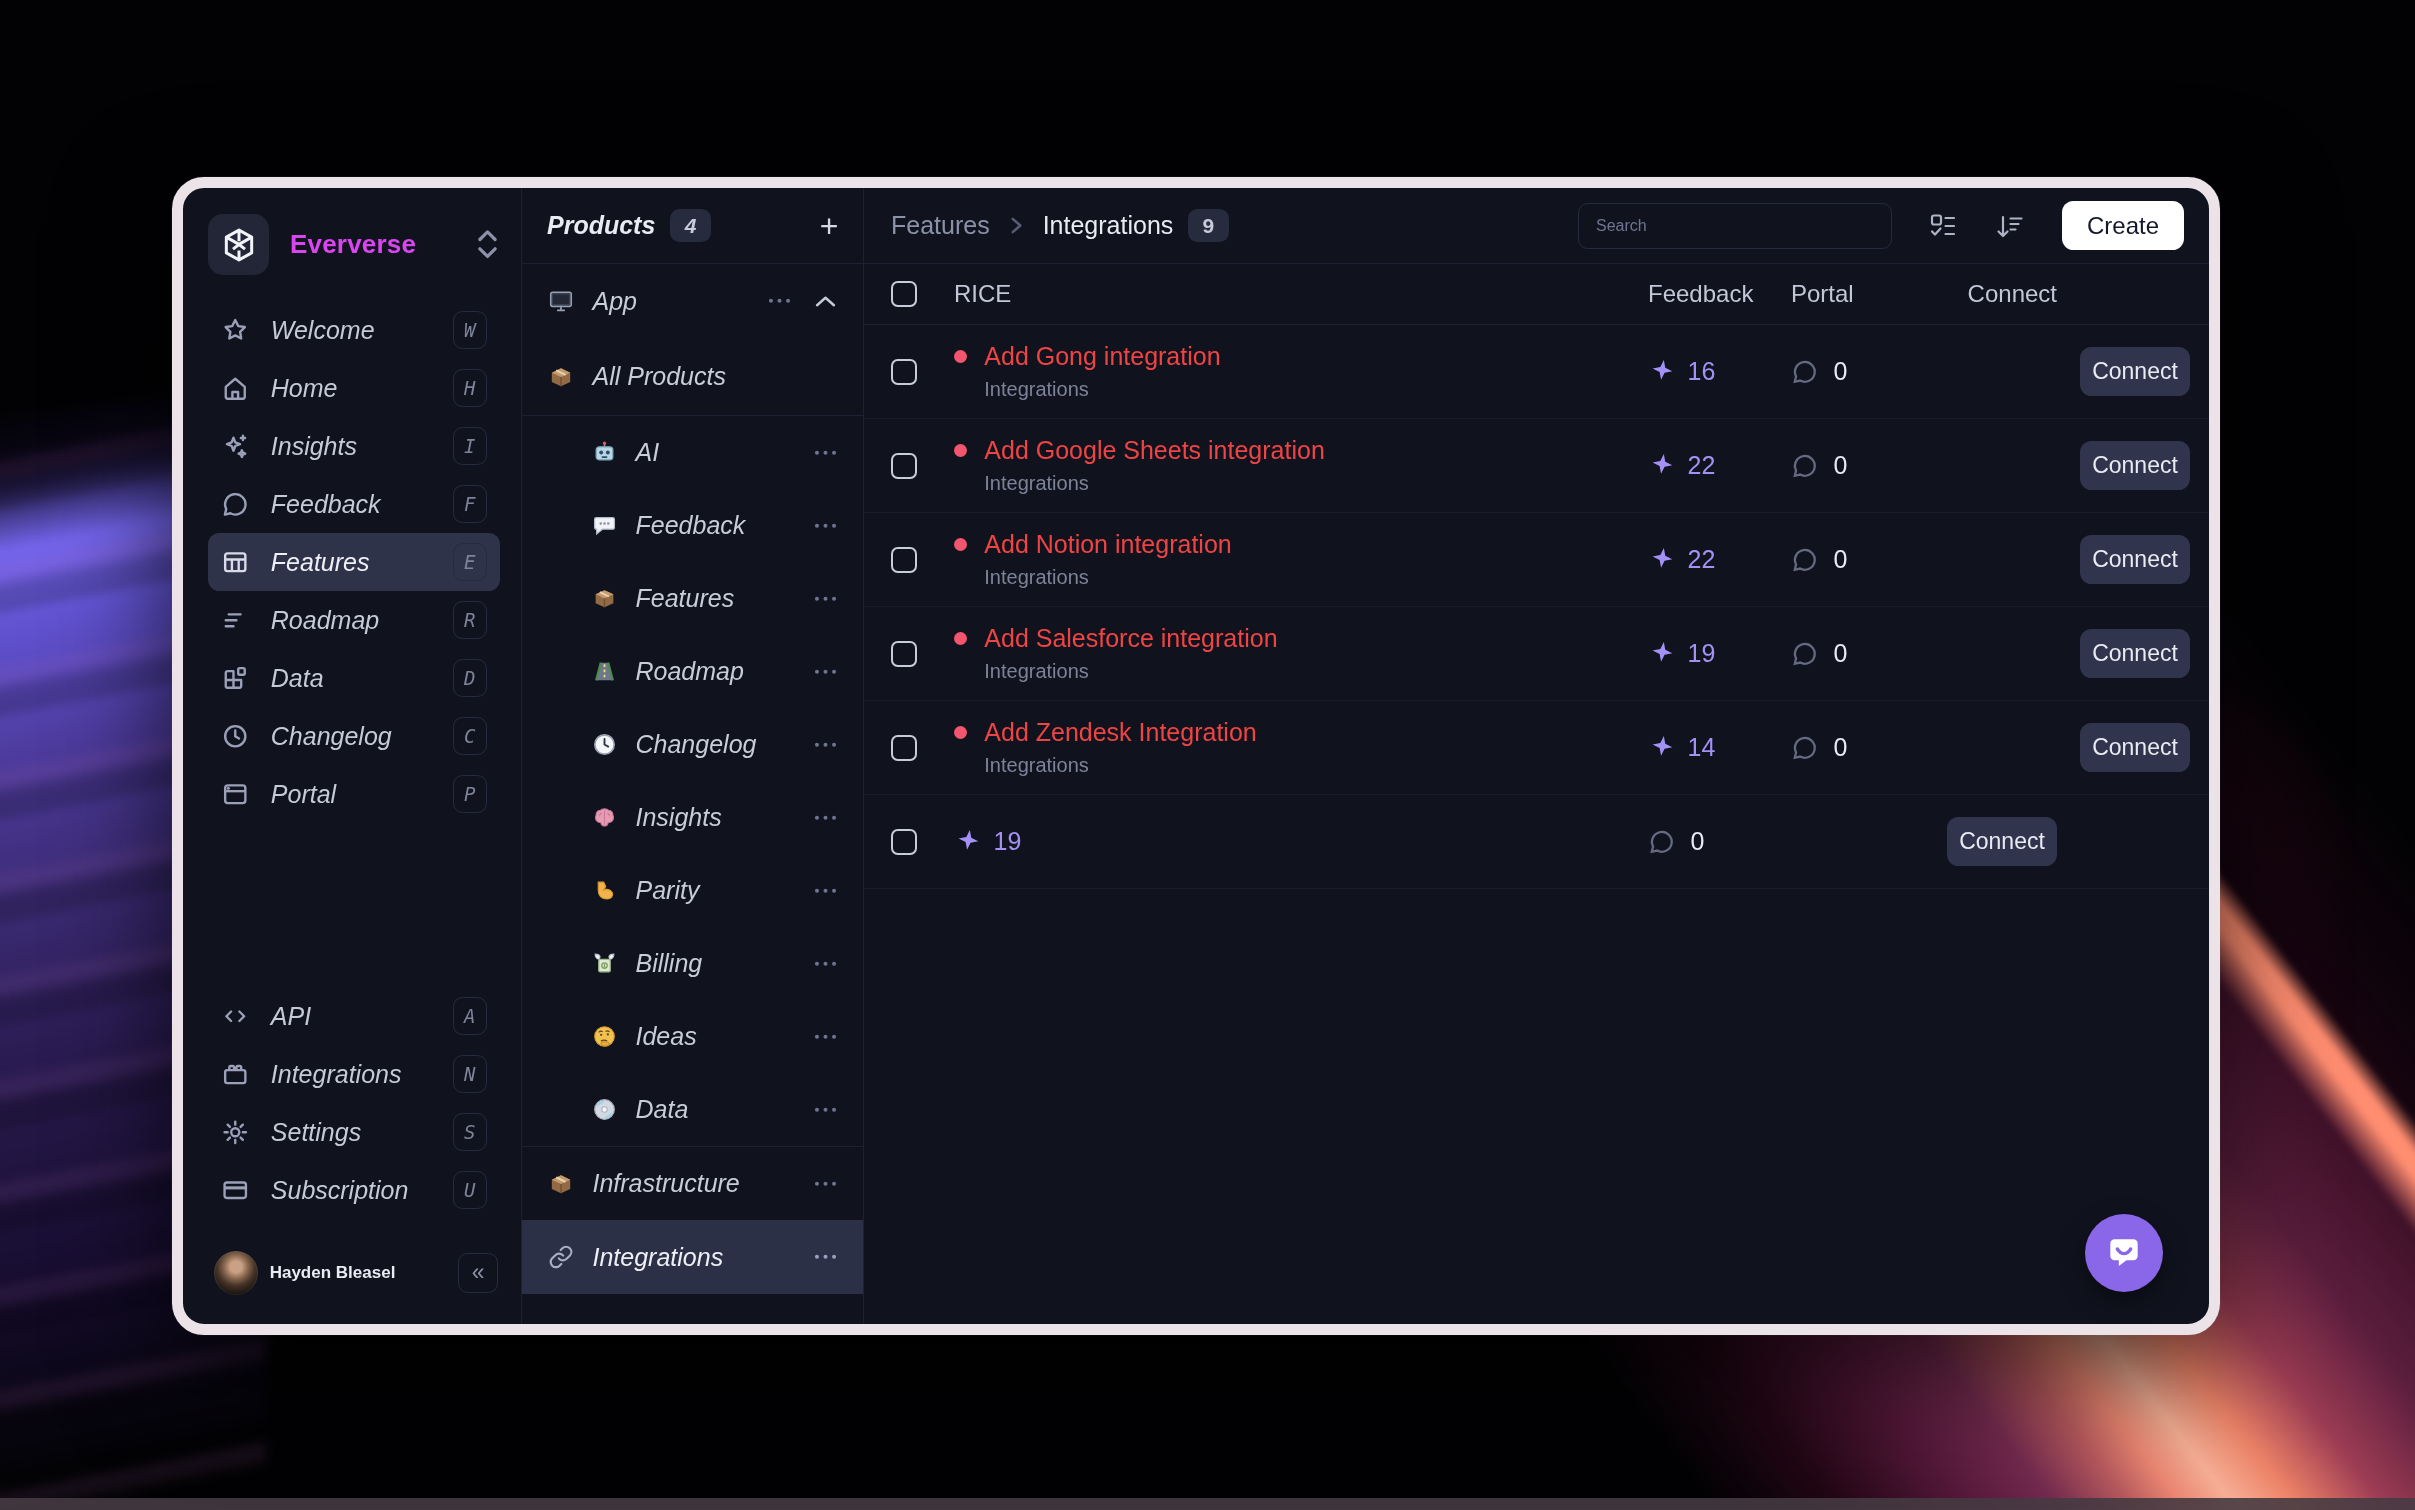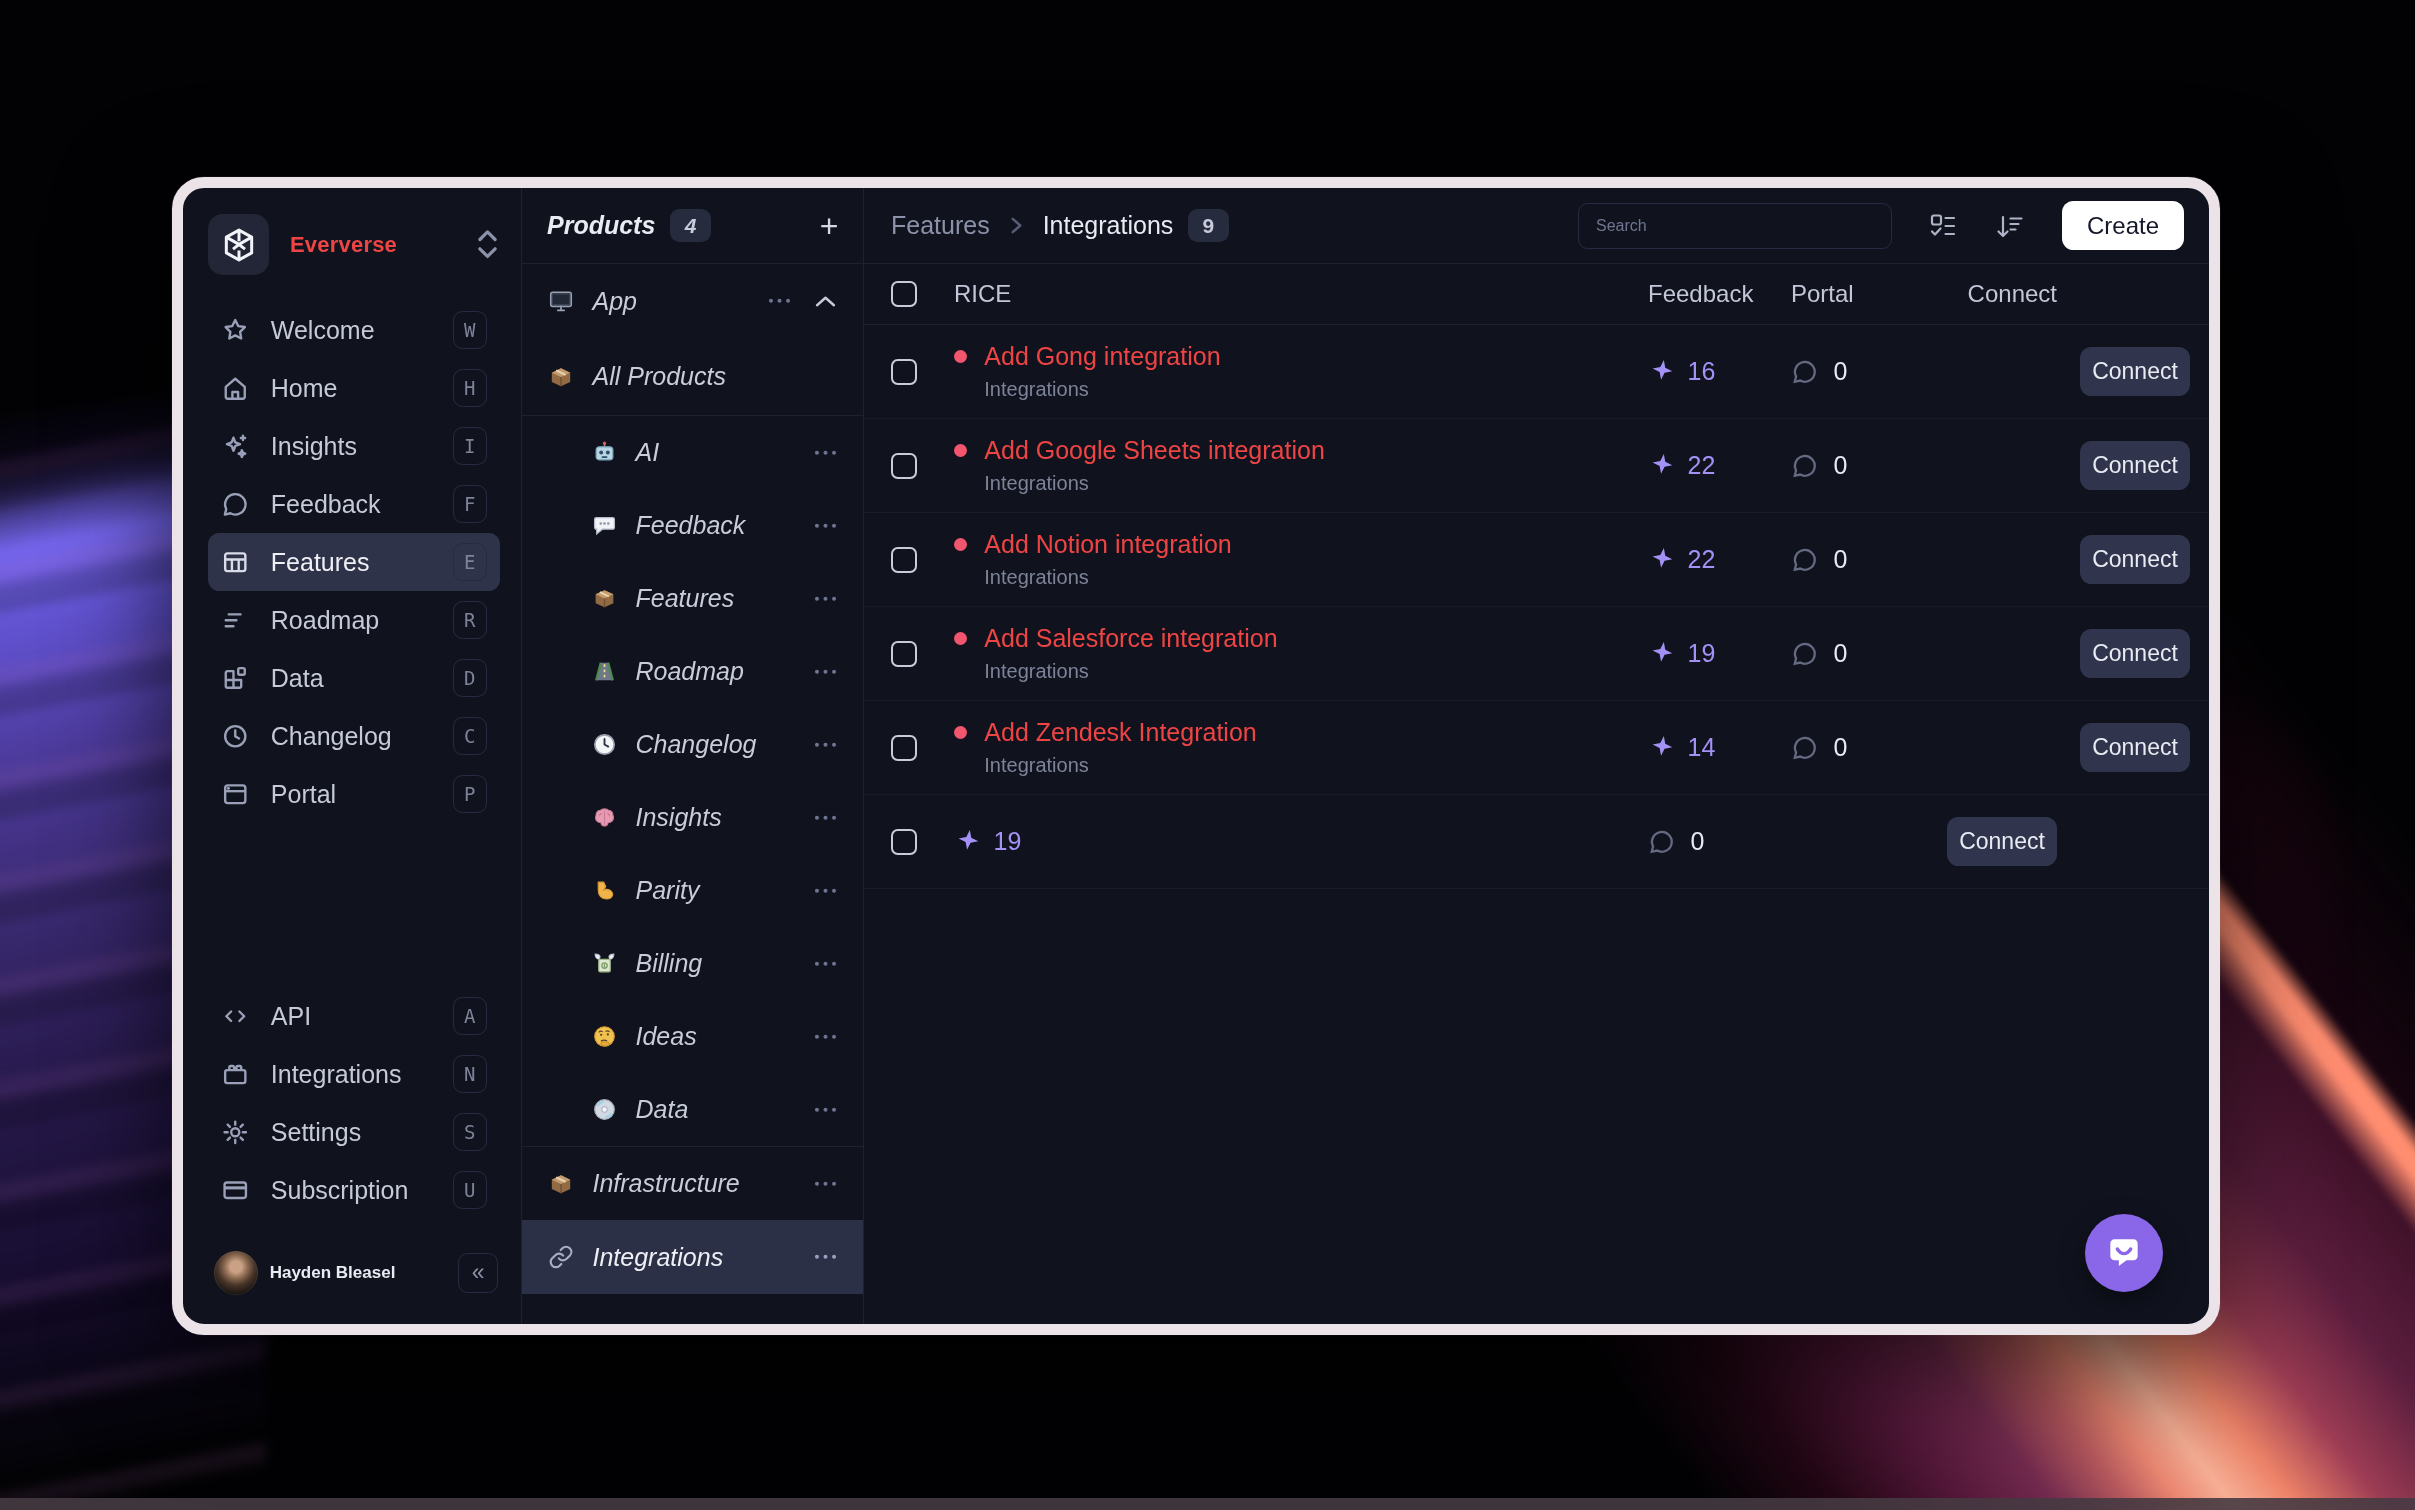--- a/index.html
+++ b/index.html
@@ -35,25 +35,25 @@
   .col { height:100%; }
   .sidebar { width:339px; flex:0 0 339px; border-right:1px solid #1d2132; padding:25px 21px 25px 25px;
     display:flex; flex-direction:column; }
   .products { width:342px; flex:0 0 342px; border-right:1px solid #1d2132; display:flex; flex-direction:column;font-style:italic; }
   .main { flex:1 1 auto; display:flex; flex-direction:column; position:relative; }
 
   
   .brand { display:flex; align-items:center; height:63px; }
   .brand .logo-box { width:61px; height:61px; border-radius:15px; background:#232637;
     display:flex; align-items:center; justify-content:center; }
-  .brand .brand-name { margin-left:21px; font-size:22px; font-weight:700; color:#ef4444; letter-spacing:0.2px; }
+  .brand .brand-name { margin-left:21px; font-size:26px; font-weight:700; color:#d946ef; letter-spacing:0.2px; }
   .brand .switch { margin-left:auto; display:flex; flex-direction:column; align-items:center; gap:1.9px; cursor:pointer; }
 
   .nav { margin-top:25px; display:flex; flex-direction:column; }
-  .nav-item { display:flex; align-items:center; height:58px; padding:0 13.3px; border-radius:11.4px; cursor:pointer; }
+  .nav-item { display:flex; align-items:center; height:58px; padding:0 13.3px; border-radius:11.4px; cursor:pointer;font-style:italic; }
   .nav-item .ic { width:28.5px; height:28.5px; flex:0 0 28.5px; display:flex; }
   .nav-item .lbl { margin-left:21px; font-size:25px; font-weight:500; color:#c6cad8; }
   .nav-item .key { margin-left:auto; min-width:34px; height:38px; padding:0 7.6px; border:1.9px solid #262b42;
     border-radius:9.5px; display:flex; align-items:center; justify-content:center;
     font-family:"DejaVu Sans Mono", monospace; font-size:19px; color:#7d8398; }
   .nav-item.selected { background:#2f3349; }
   .nav-item.selected .lbl { color:#eef0f6; }
   .nav-group2 { margin-top:auto; }
   .user-row { margin-top:27px; display:flex; align-items:center; height:53px; padding:0 1.9px 0 5.7px; cursor:pointer; }
   .avatar { width:44px; height:44px; border-radius:50%;

